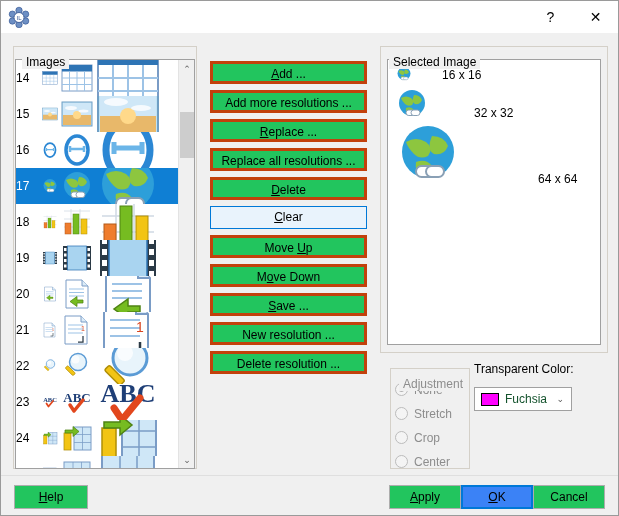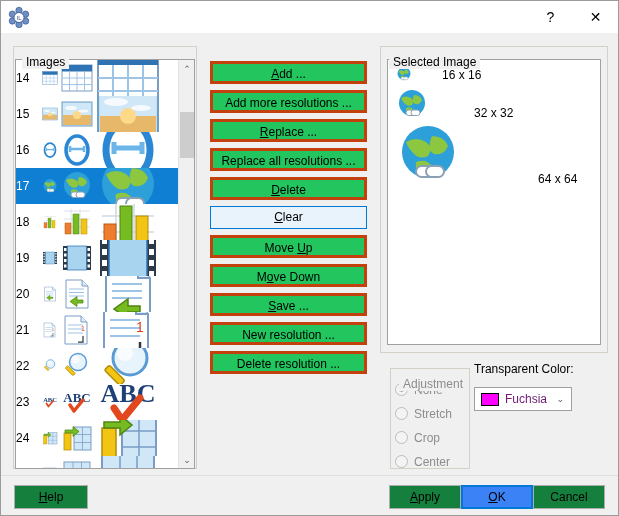--- a/index.html
+++ b/index.html
@@ -135,35 +135,35 @@
   }
   #color-combo {
     position: absolute; left: 473px; top: 386px; width: 98px; height: 24px;
     background: #fff; border: 1px solid #a0a0a0;
     display: flex; align-items: center; padding: 0 2px;
   }
   #color-swatch {
     width: 18px; height: 13px; background: #ff00ff; border: 1px solid #000;
     margin-left: 4px; margin-right: 6px; flex: 0 0 18px;
   }
-  #color-name { flex: 1 1 auto; font-size: 12px; color: #701a75; }
+  #color-name { flex: 1 1 auto; font-size: 12px; color: #14532d; }
   #combo-arrow { color: #5a5a5a; font-size: 9px; padding-right: 5px; }
   
   #footer-sep {
     position: absolute; left: 0; top: 474px; width: 617px; height: 1px;
   }
   #btn-help {
     position: absolute; left: 13px; top: 484px; width: 74px; height: 24px;
   }
   #footer-right {
     position: absolute; right: 13px; top: 484px;
     display: flex; 
   }
   .fbtn {
-    width: 72px; height: 24px; background: #15803d; border: 1px solid #adadad;
+    width: 72px; height: 24px; background: #22c55e; border: 1px solid #adadad;
     font-family: "Liberation Sans", sans-serif; font-size: 12px; color: #000;
     text-align: center; line-height: 22px; cursor: default; padding: 0;
   }
   .fbtn.default { border: 2px solid #0078d7; background: #3b82f6; line-height: 20px; }
 </style>
 </head>
 <body>
 
 <div id="dialog">
 

